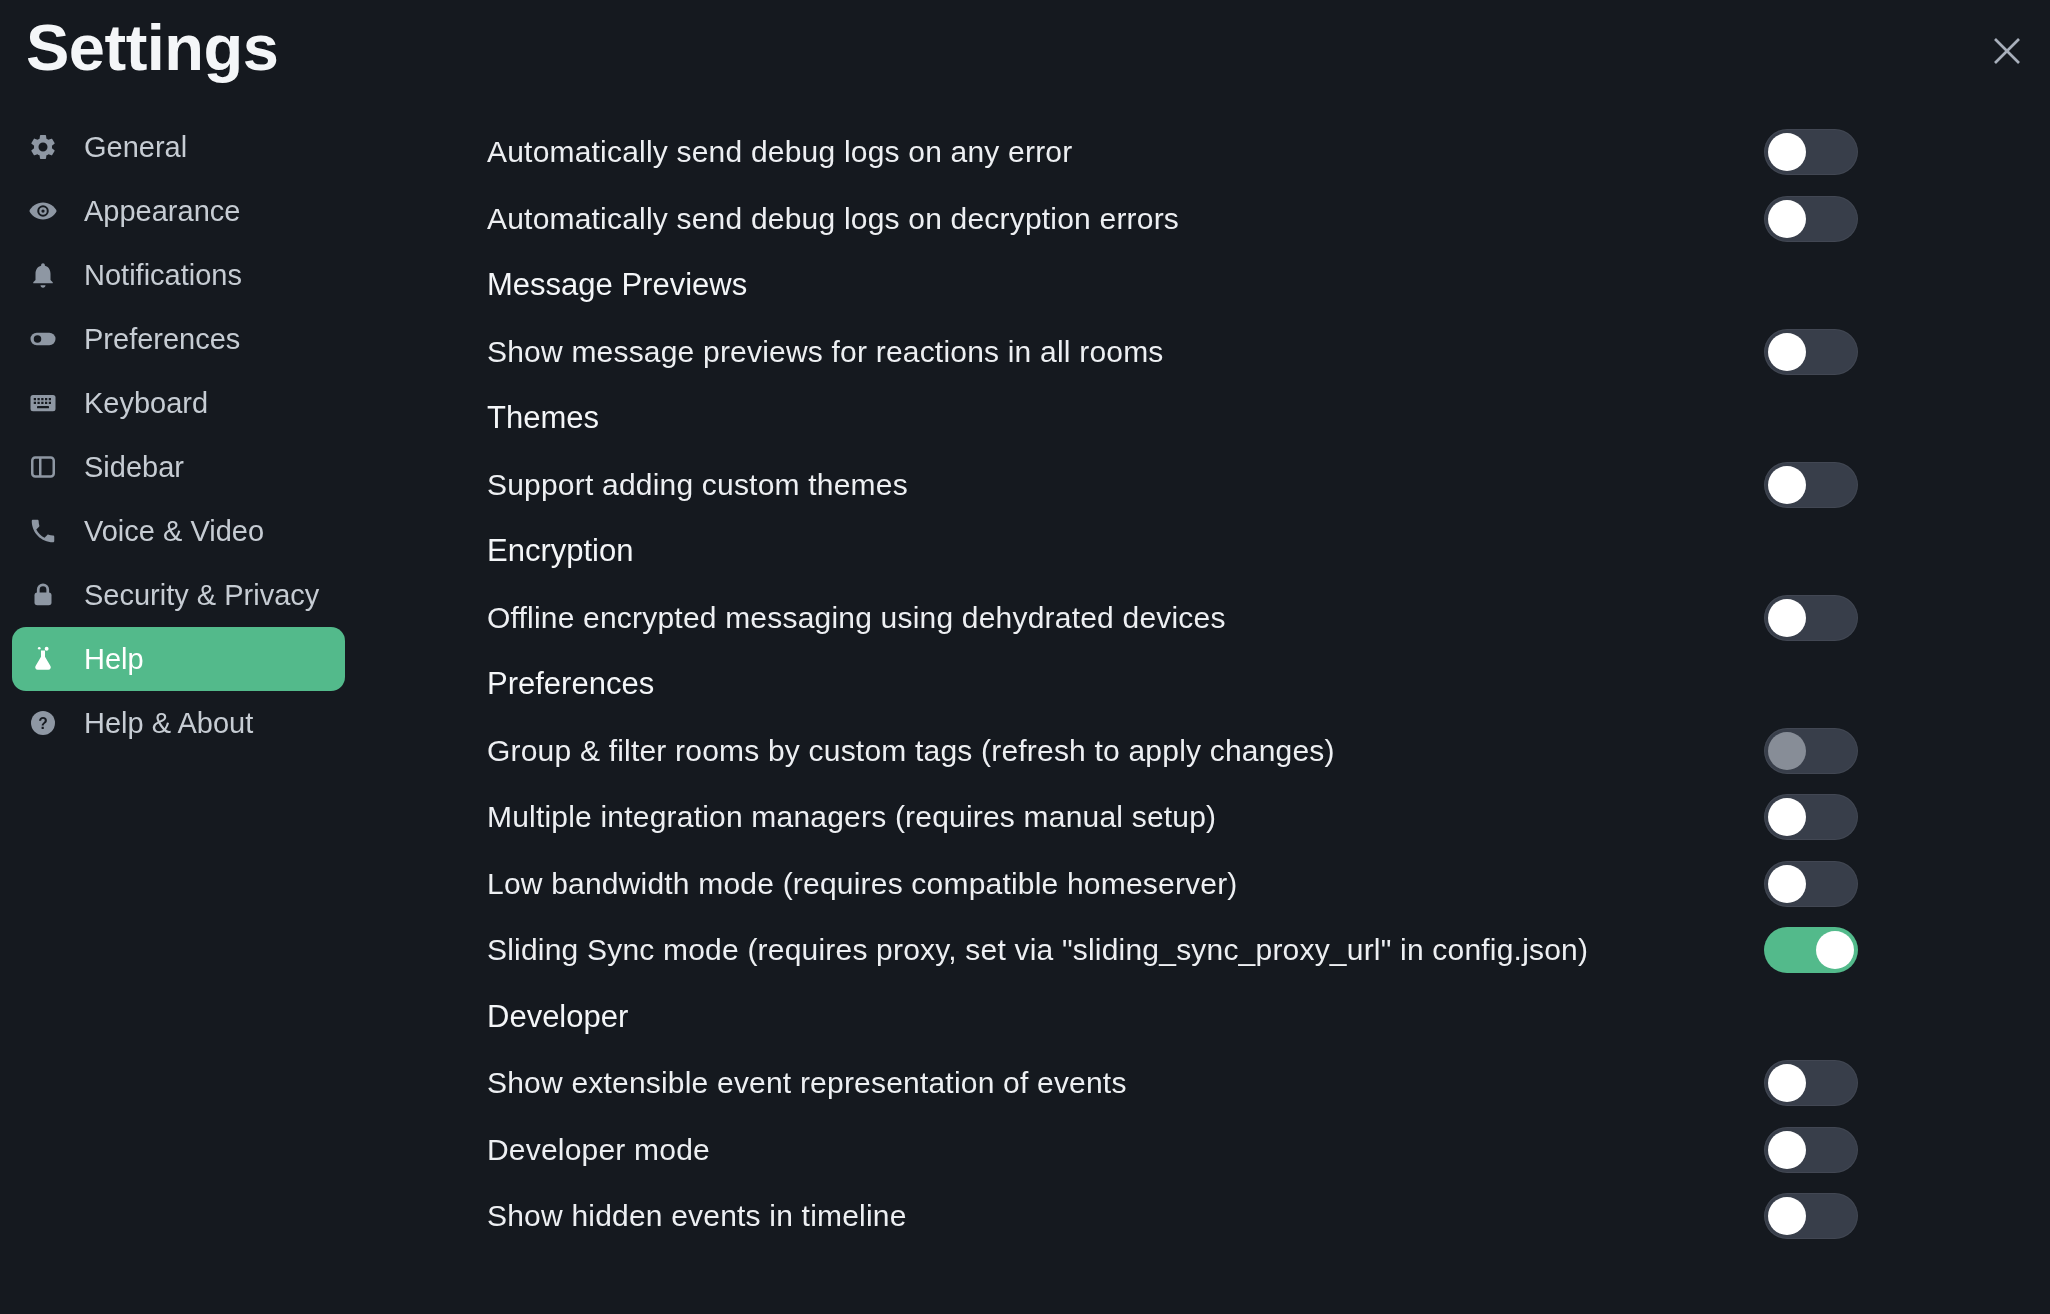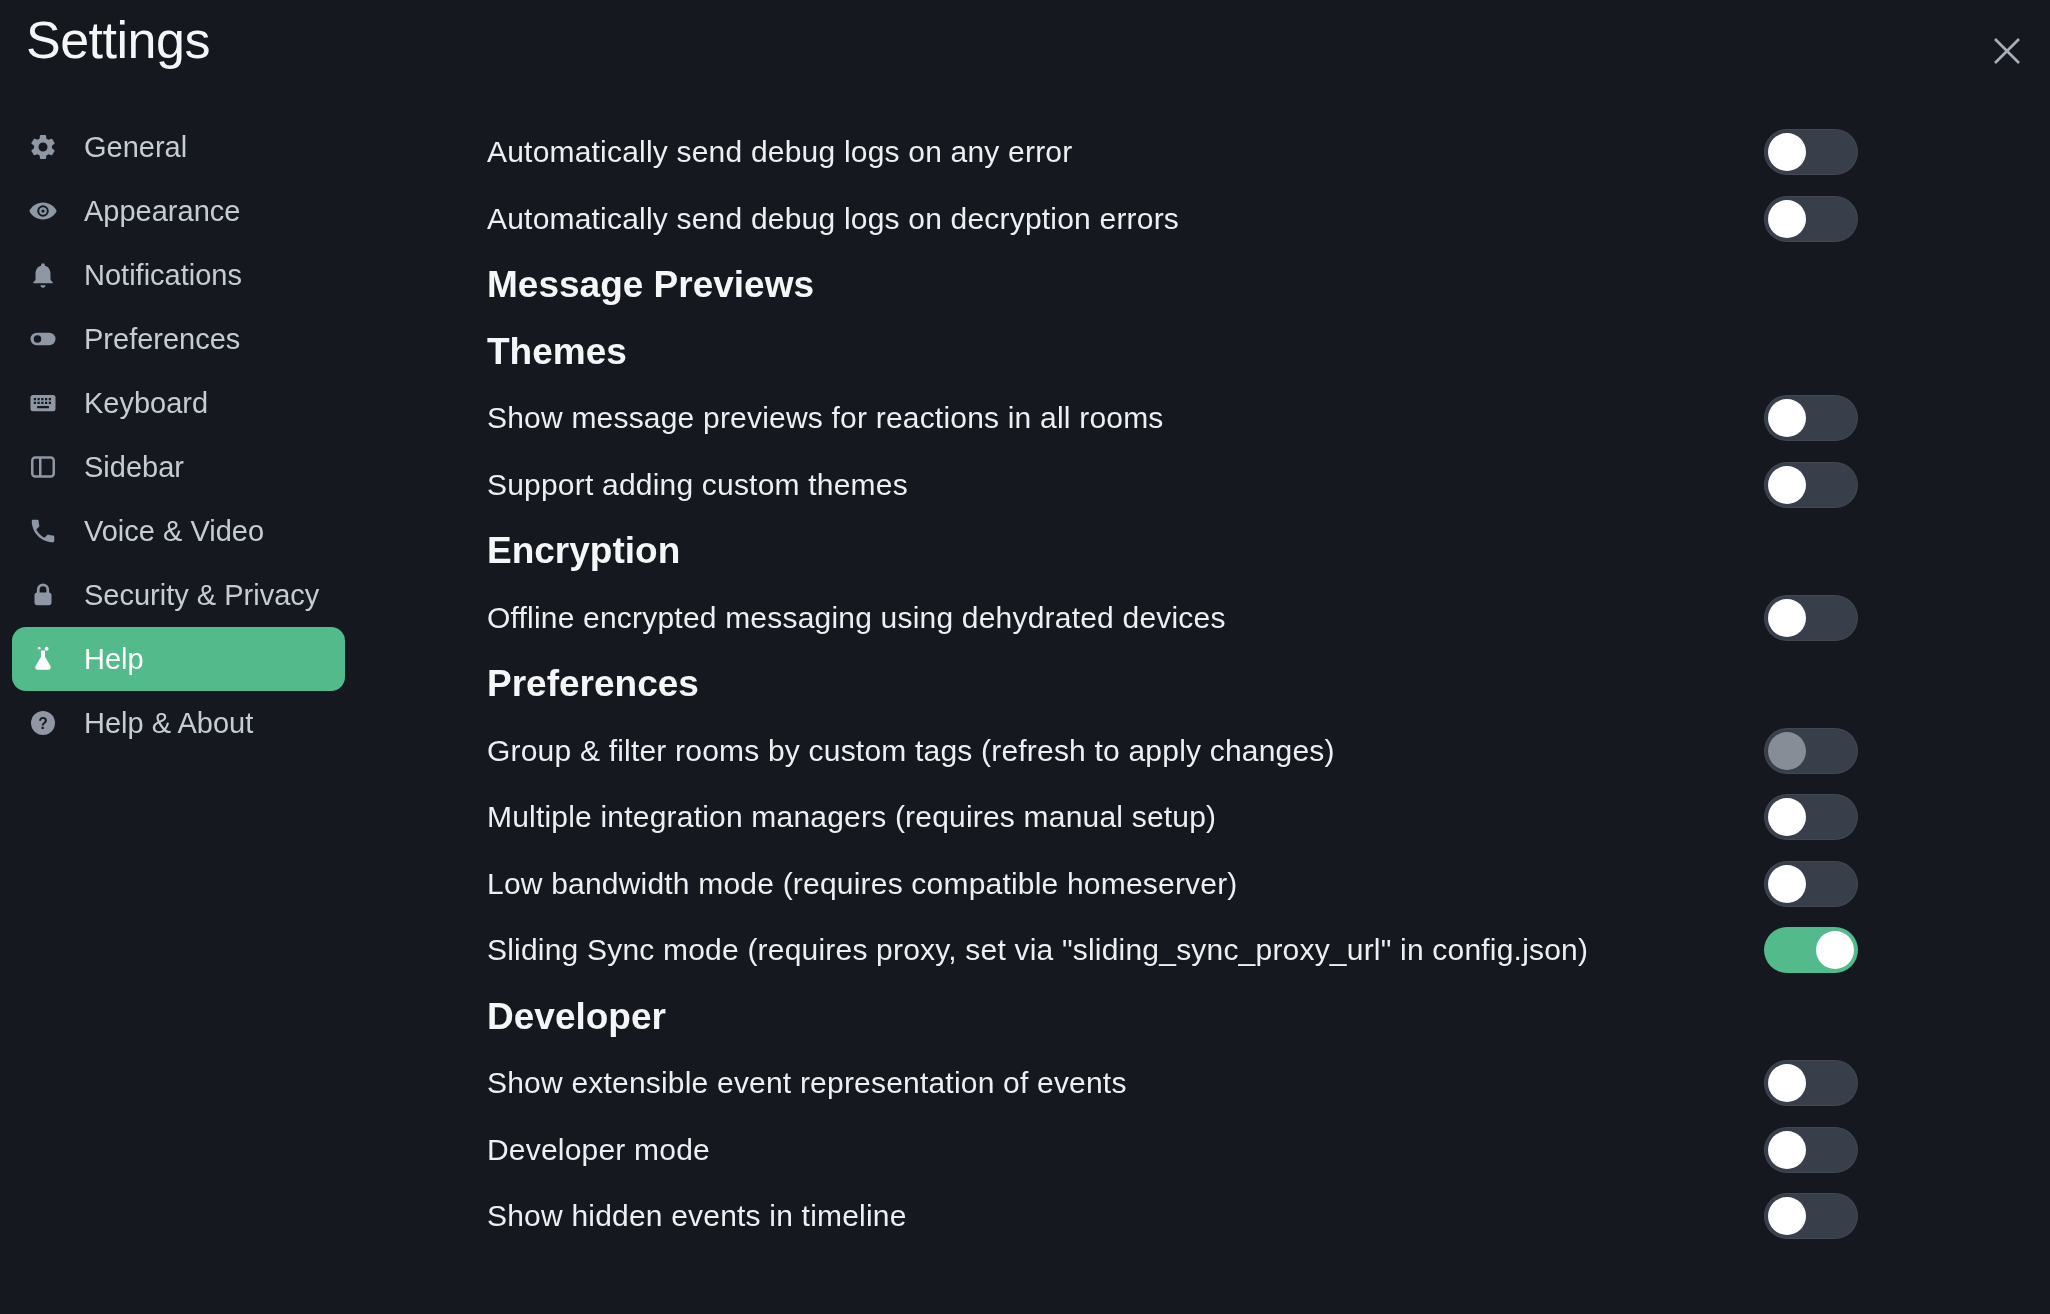--- a/index.html
+++ b/index.html
@@ -17,21 +17,21 @@
   html,body{margin:0;padding:0}
   body{
     width:2050px;height:1314px;position:relative;overflow:hidden;
     background:var(--bg);
     font-family:"Liberation Sans","DejaVu Sans",sans-serif;
     color:var(--text);
   }
 
   .page-title{
     position:absolute;left:26px;top:10px;
-    font-size:52px;font-weight:400;color:var(--title);letter-spacing:-0.5px;
+    font-size:65px;font-weight:700;color:var(--title);letter-spacing:-0.5px;
   }
 
   .close-btn{
     position:absolute;left:1984px;top:28px;width:46px;height:46px;
     display:flex;align-items:center;justify-content:center;cursor:pointer;color:#a8afbb;
   }
 
   .sidebar{
     position:absolute;left:12px;top:115px;width:333px;
     display:flex;flex-direction:column;
@@ -52,21 +52,21 @@
   .side-item.selected .side-icon{color:#ffffff}
 
   .main{
     position:absolute;left:487px;top:119px;width:1371px;
     display:flex;flex-direction:column;
   }
   .row{
     height:66.5px;display:flex;align-items:center;justify-content:space-between;
   }
   .row-label{font-size:30px;color:var(--text);letter-spacing:0.2px}
-  .row-heading{font-size:37px;font-weight:700;color:var(--title)}
+  .row-heading{font-size:31px;font-weight:400;color:var(--title)}
 
   .toggle{
     width:94px;height:46px;border-radius:23px;background:var(--track);
     position:relative;flex:0 0 auto;cursor:pointer;
     box-shadow:inset 0 0 0 1px rgba(255,255,255,0.05);
   }
   .toggle .knob{
     position:absolute;top:4px;left:4px;width:38px;height:38px;border-radius:50%;
     background:var(--knob);
   }
@@ -202,27 +202,27 @@
       <div class="row">
         <span class="row-label">Automatically send debug logs on decryption errors</span>
         <div class="toggle">
           <div class="knob"></div>
         </div>
       </div>
       <div class="row">
         <span class="row-heading">Message Previews</span>
       </div>
       <div class="row">
+        <span class="row-label">Show message previews for reactions in all rooms</span>
+        <div class="toggle">
+          <div class="knob"></div>
+        </div>
+      </div>
+      <div class="row">
         <span class="row-heading">Themes</span>
-      </div>
-      <div class="row">
-        <span class="row-label">Show message previews for reactions in all rooms</span>
-        <div class="toggle">
-          <div class="knob"></div>
-        </div>
       </div>
       <div class="row">
         <span class="row-label">Support adding custom themes</span>
         <div class="toggle">
           <div class="knob"></div>
         </div>
       </div>
       <div class="row">
         <span class="row-heading">Encryption</span>
       </div>

